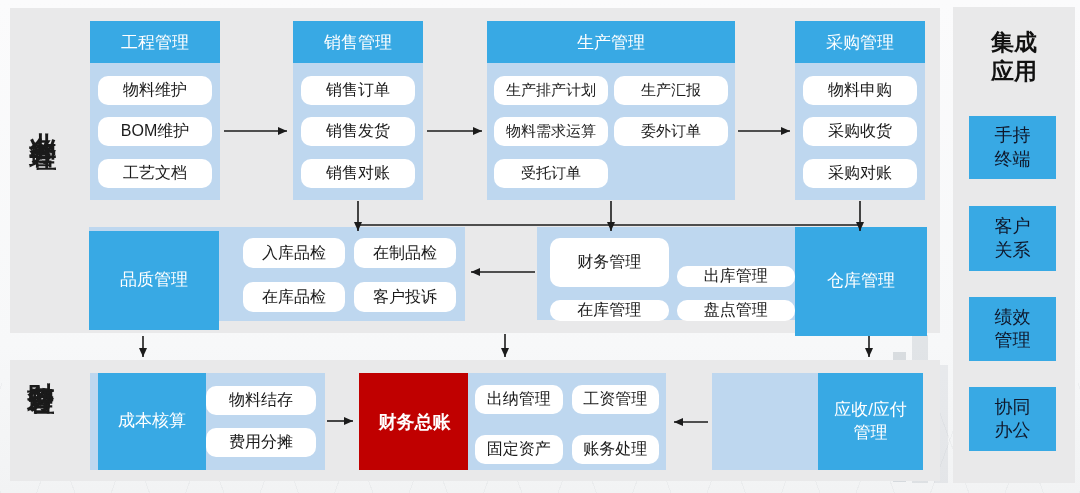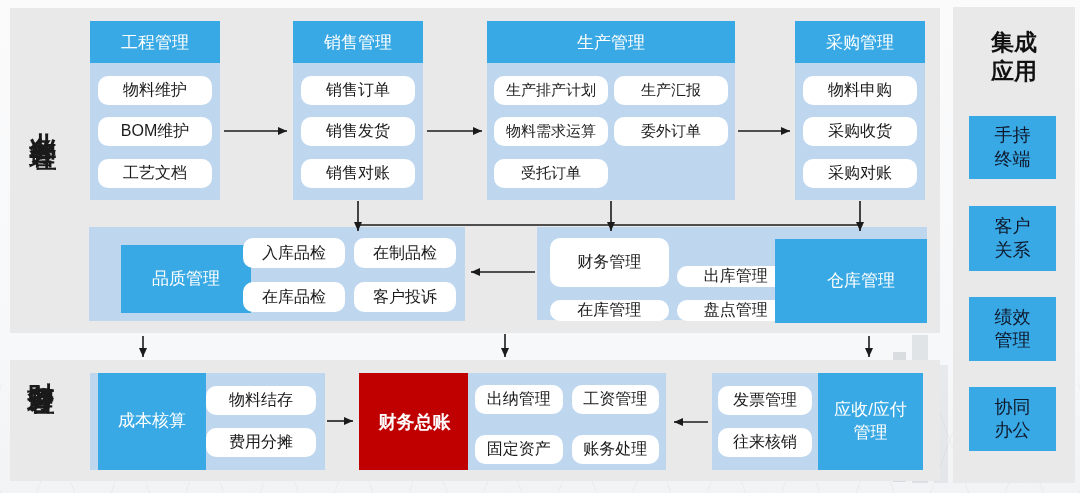--- a/index.html
+++ b/index.html
@@ -90,37 +90,37 @@
   <div class="col" style="left:795px;width:130px;">
     <div class="col-header">采购管理</div>
     <div class="col-items">
       <div class="node">物料申购</div>
       <div class="node">采购收货</div>
       <div class="node">采购对账</div>
     </div>
   </div>
 
   <div class="group" style="left:89px;top:227px;width:376px;height:94px;">
-    <div class="bigbox" style="left:0;top:18px;width:130px;height:68px;margin-left:32px;">品质管理</div>
+    <div class="bigbox" style="left:0;top:4px;width:130px;height:99px;">品质管理</div>
     <div class="grid22" style="left:130px;top:11px;right:9px;bottom:9px;column-gap:9px;row-gap:14px;padding-left:24px;">
       <div class="node" style="height:auto;">入库品检</div>
       <div class="node" style="height:auto;">在制品检</div>
       <div class="node" style="height:auto;">在库品检</div>
       <div class="node" style="height:auto;">客户投诉</div>
     </div>
   </div>
 
   <div class="group" style="left:537px;top:227px;width:390px;height:93px;">
     <div class="grid22" style="left:13px;top:11px;width:245px;bottom:9px;column-gap:8px;row-gap:13px;">
       <div class="node" style="height:auto;">财务管理</div>
       <div class="node" style="height:auto;margin-top:28px;">出库管理</div>
       <div class="node" style="height:auto;">在库管理</div>
       <div class="node" style="height:auto;">盘点管理</div>
     </div>
-    <div class="bigbox" style="right:0;top:12px;width:132px;height:84px;padding-left:20px;">仓库管理</div>
+    <div class="bigbox" style="right:0;top:0;width:132px;height:109px;">仓库管理</div>
   </div>
 
   <div class="group" style="left:90px;top:373px;width:235px;height:97px;">
     <div class="bigbox" style="left:8px;top:0;width:108px;height:97px;">成本核算</div>
     <div class="stack2" style="left:116px;right:9px;top:0;bottom:0;">
       <div class="node">物料结存</div>
       <div class="node">费用分摊</div>
     </div>
   </div>
 
@@ -129,24 +129,20 @@
   <div class="group" style="left:468px;top:373px;width:198px;height:97px;">
     <div class="grid22" style="left:7px;right:7px;top:12px;bottom:11px;column-gap:9px;row-gap:21px;">
       <div class="node">出纳管理</div>
       <div class="node">工资管理</div>
       <div class="node">固定资产</div>
       <div class="node">账务处理</div>
     </div>
   </div>
 
   <div class="group" style="left:712px;top:373px;width:211px;height:97px;">
-    <div class="stack2" style="left:6px;width:94px;top:0;bottom:0;">
-      <div class="node">发票管理</div>
-      <div class="node">往来核销</div>
-    </div>
     <div class="bigbox" style="right:0;top:0;width:105px;height:97px;flex-direction:column;">
       <span>应收/应付</span>
       <span>管理</span>
     </div>
   </div>
 
   <div class="side-title">
     <span>集成</span>
     <span>应用</span>
   </div>

